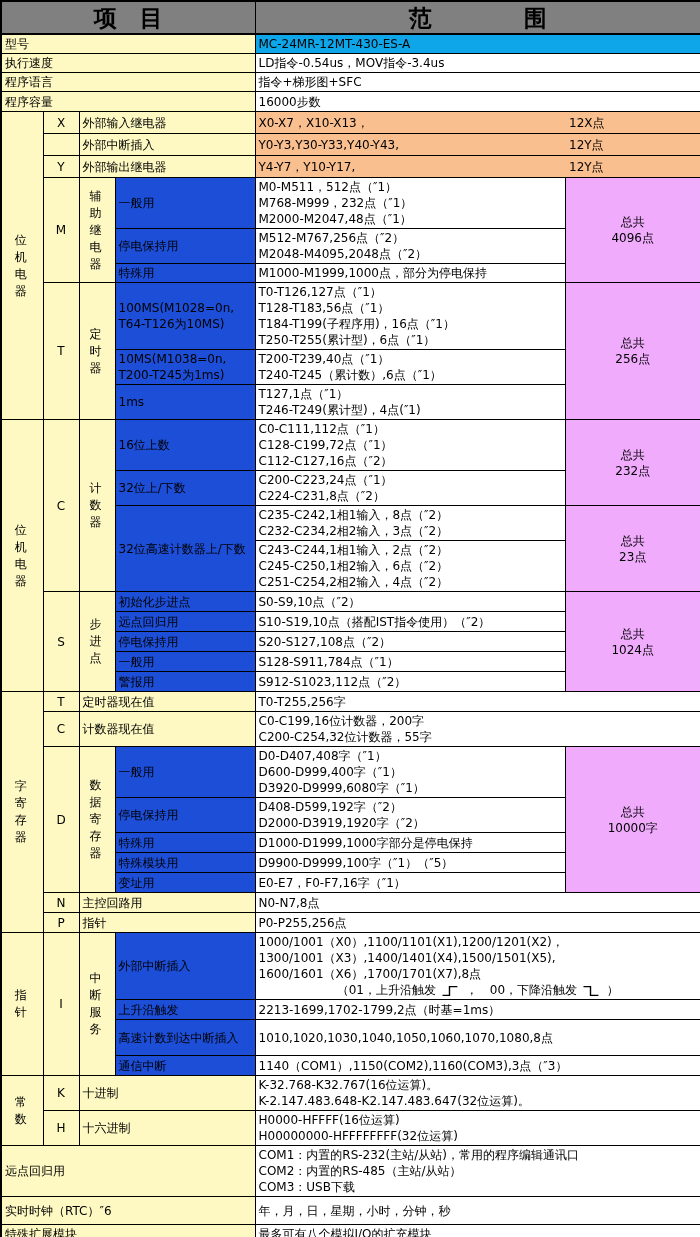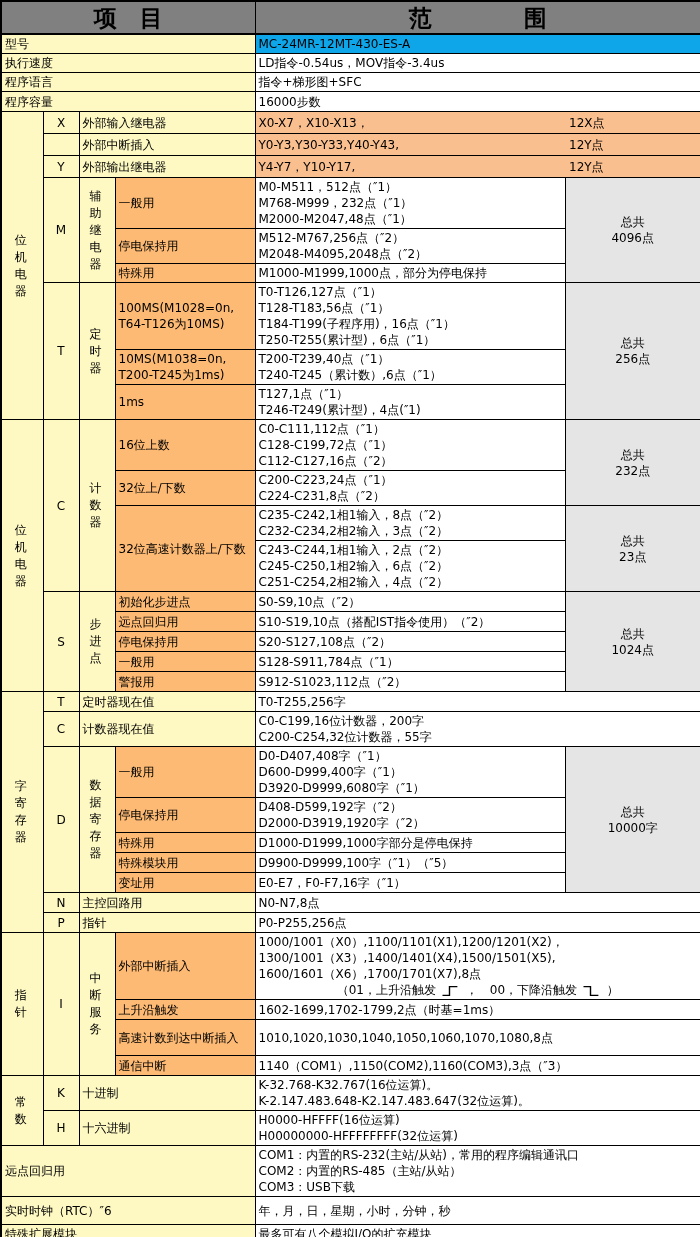--- a/index.html
+++ b/index.html
@@ -7,28 +7,28 @@
   .sheet { width:700px; }
   table { border-collapse:collapse; table-layout:fixed; width:700px; border:2px solid #000; }
   td { border:1px solid #000; font-size:12px; line-height:16px; padding:1px 3px; vertical-align:middle; overflow:hidden; }
   tr.hdr td { background:#808080; font-size:23px; font-weight:bold; text-align:center; height:29px; border-bottom:2px solid #000; }
   .lbl { background:#fef9c3; }
   .c { text-align:center; }
   .ml { white-space:pre-line; }
   .gold { background:#0ea5e9; }
   .orange { background:#fabf8f; }
   .vt { display:inline-block; width:15px; word-break:break-all; line-height:17px; text-align:left; white-space:normal; }
-  .tot { text-align:center; white-space:pre-line; background:#e5e5e5; }
+  .tot { text-align:center; white-space:pre-line; background:#f0abfc; }
   .iov { display:flex; align-items:center; }
   .iov .rng { flex:1; }
   .iov .cnt { width:128px; }
   .edge-line { white-space:nowrap;text-align:center; }
   svg.edge { width:26px; height:14px; vertical-align:middle; }
   svg.edge path { fill:none; stroke:#000; stroke-width:1.6; }
-  td.use { background:#fdba74; }
+  td.use { background:#1d4ed8; }
 </style>
 </head>
 <body>
 
 <div class="sheet">
 <table>
 <colgroup>
   <col style="width:42px">
         <col style="width:36px">
         <col style="width:36px">
@@ -253,21 +253,21 @@
       <span>（01，上升沿触发 </span><svg class="edge" viewBox="0 0 26 16">
                 <path d="M1 13 H9 V3 H18"></path>
               </svg><span>，　00，下降沿触发 </span><svg class="edge" viewBox="0 0 26 16">
                 <path d="M1 3 H9 V13 H18"></path>
               </svg><span>）</span>
     </div>
   </td>
 </tr>
 <tr style="height:20px">
   <td class="use">上升沿触发</td>
-  <td colspan="2" class="ml">1602-1699,1702-1799,2点（时基=1ms）</td>
+  <td colspan="2" class="ml">2213-1699,1702-1799,2点（时基=1ms）</td>
 </tr>
 <tr style="height:36px">
   <td class="use">高速计数到达中断插入</td>
   <td colspan="2" class="ml">1010,1020,1030,1040,1050,1060,1070,1080,8点</td>
 </tr>
 <tr style="height:20px">
   <td class="use">通信中断</td>
   <td colspan="2" class="ml">1140（COM1）,1150(COM2),1160(COM3),3点（″3）</td>
 </tr>
 

